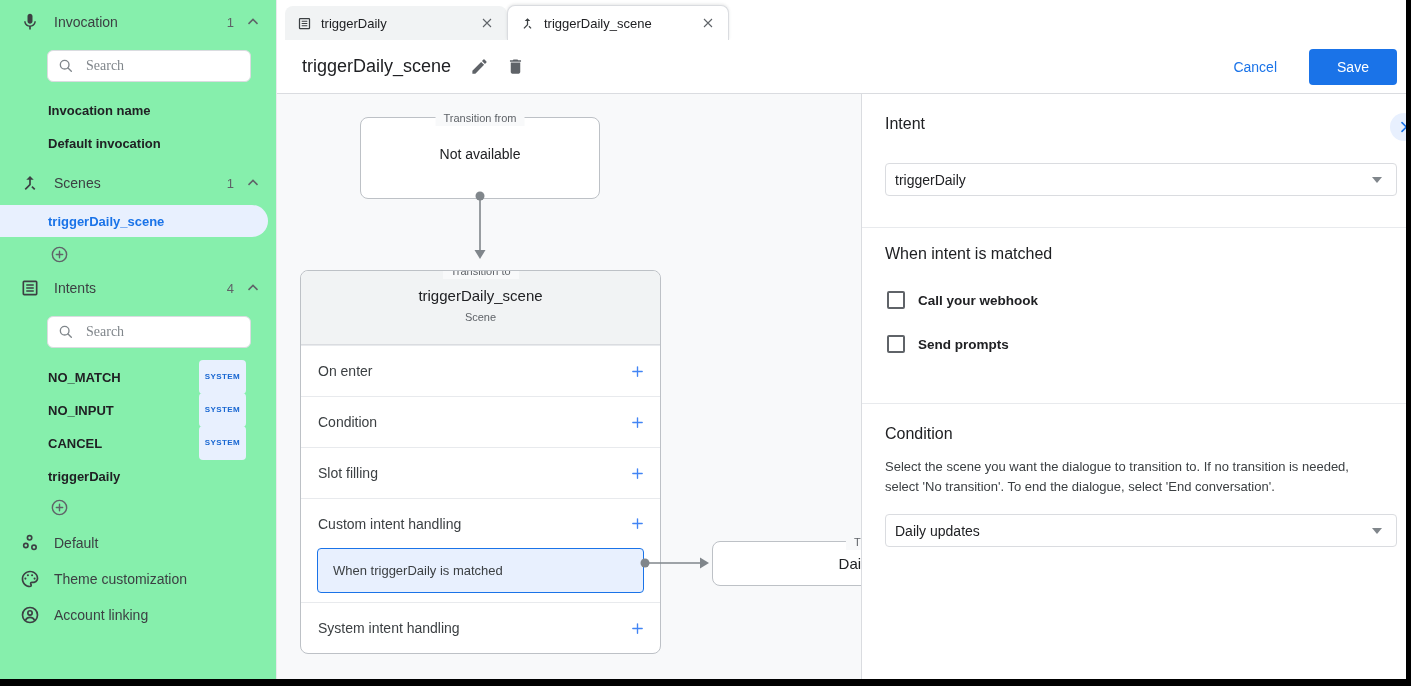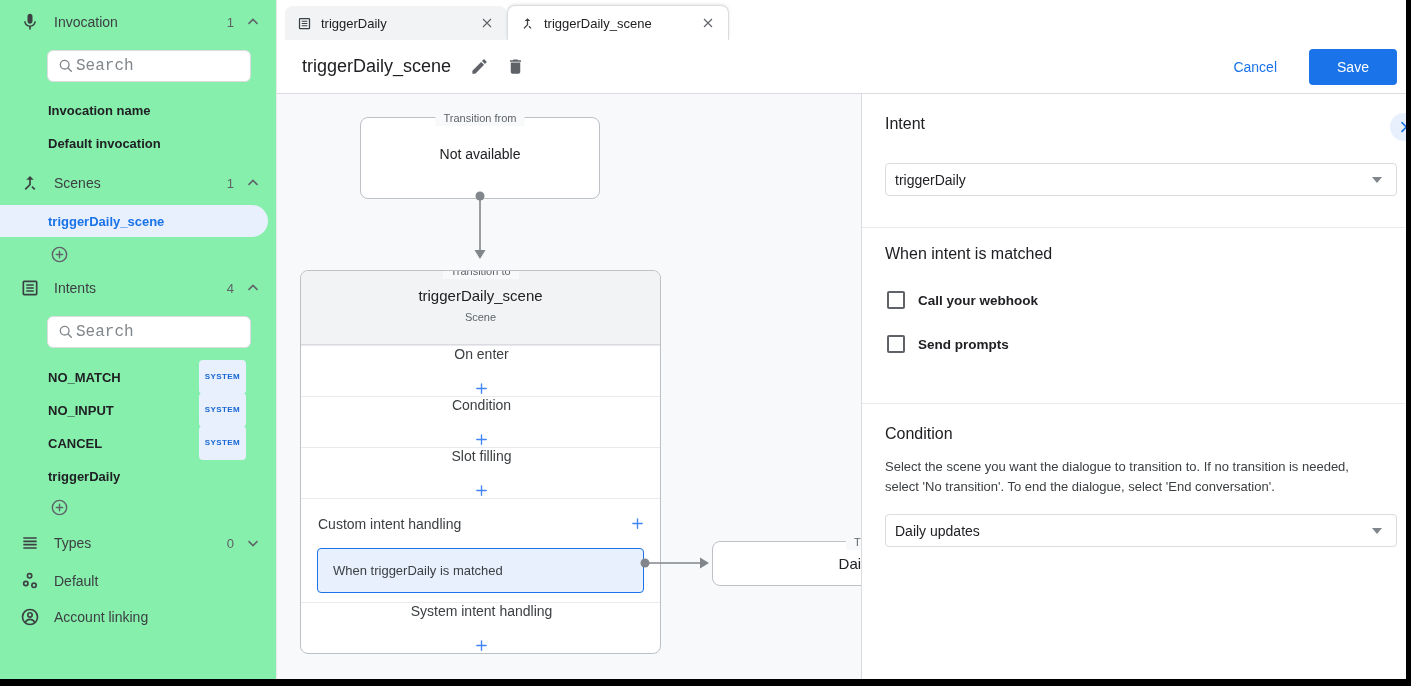--- a/index.html
+++ b/index.html
@@ -12,21 +12,21 @@
 
   
   .sidebar { width:277px; flex:none; background:#86efac; border-right:1px solid #e8eaed; position:relative; overflow:hidden; }
   .srow-head { display:flex; align-items:center; margin:0 14px 0 20px; height:24px; cursor:pointer; }
   .srow-head .sicon { width:20px; height:20px; flex:none; color:#3c4043; }
   .srow-head .slabel { flex:1; margin-left:14px; font-size:14px; color:#3c4043; }
   .srow-head .scount { font-size:13px; color:#5f6368; margin-right:10px; }
   .srow-head .schev { width:18px; height:18px; color:#5f6368; }
   .search-box { display:flex; align-items:center; margin-left:47px; width:204px; height:32px; border:1px solid #dadce0; border-radius:6px; padding:0 10px; background:#fff; }
   .search-box svg { width:16px; height:16px; color:#80868b; flex:none; }
-  .search-box input { border:none; outline:none; width:140px; font-size:16px; color:#3c4043; font-family:Liberation Mono, monospace; background:transparent; }
+  .search-box input { border:none; outline:none; margin-left:10px; width:140px; font-size:14px; color:#3c4043; font-family:Liberation Serif, serif; background:transparent; }
   .search-box input::placeholder { color:#80868b; }
   .bold-item { margin-left:48px; font-size:13px; font-weight:700; color:#202124; cursor:pointer; }
   .pill-selected { margin-top:10px; height:32px; width:268px; background:#e8f0fe; border-radius:0 16px 16px 0; display:flex; align-items:center; padding-left:48px; font-size:13px; font-weight:700; color:#1a73e8; cursor:pointer; }
   .add-btn { margin-left:50px; width:19px; height:19px; color:#5f6368; cursor:pointer; }
   .intent-row { display:flex; align-items:center; justify-content:space-between; margin:0 30px 0 48px; height:18px; cursor:pointer; }
   .badge { background:#e8f0fe; color:#1967d2; font-size:8px; font-weight:700; letter-spacing:.4px; padding:13px 6px; border-radius:4px; line-height:1;text-align:right; }
   .foot-row { display:flex; align-items:center; margin-left:20px; height:24px; cursor:pointer; }
   .foot-row .sicon { width:20px; height:20px; color:#3c4043; flex:none; }
   .foot-row .slabel { margin-left:14px; font-size:14px; color:#3c4043; }
 
@@ -55,21 +55,21 @@
   .node { position:absolute; background:#fff; border:1px solid #bdc1c6; border-radius:8px; }
   .node-legend { position:absolute; top:-8px; left:50%; transform:translateX(-50%); font-size:11px; line-height:16px; color:#5f6368; background:#f8f9fa; padding:0 8px; white-space:nowrap; }
 
   .from-box { left:83px; top:23px; width:240px; height:82px; display:flex; align-items:center; justify-content:center; }
   .from-box .ntext { font-size:14px; color:#202124; margin-top:-8px; }
 
   .scene-card { left:23px; top:176px; width:361px; height:384px; overflow:hidden; }
   .card-head { height:74px; background:#f1f3f4; border-bottom:1px solid #dadce0; border-radius:7px 7px 0 0; text-align:center; padding-top:16px; }
   .card-title { font-size:15px; color:#202124; }
   .card-sub { font-size:11px; color:#5f6368; margin-top:7px; }
-  .card-row { display:flex; align-items:center; padding:0 15px 0 17px; height:51px; border-top:1px solid #e8eaed; cursor:default;flex-direction:column; }
+  .card-row { display:flex; align-items:center; padding:0 15px 0 17px; height:51px; border-top:1px solid #e8eaed; cursor:default; }
   .card-row:first-of-type { border-top:none; }
   .card-row .rlabel { flex:1; font-size:14px; color:#3c4043; }
   .plus-ic { width:15px; height:15px; color:#4285f4; cursor:pointer; }
   .row-tall { height:104px; border-top:1px solid #e8eaed; }
   .row-tall .row-top { display:flex; align-items:center; padding:0 15px 0 17px; height:49px; }
   .row-tall .row-top .rlabel { flex:1; font-size:14px; color:#3c4043; }
   .handler { margin:0 16px; height:45px; border:1.5px solid #1a73e8; background:#e8f0fe; border-radius:4px; display:flex; align-items:center; padding-left:15px; font-size:13px; color:#3c4043; cursor:pointer; }
 
   .target-box { left:435px; top:447px; width:344px; height:45px; display:flex; align-items:center; justify-content:center; }
   .target-box .ntext { font-size:15px; color:#202124; }
@@ -186,44 +186,42 @@
       <span class="bold-item" style="margin-left:0;">triggerDaily</span>
     </div>
 
     <div class="add-btn" style="margin-top:13px;">
       <svg viewBox="0 0 24 24" fill="none" stroke="currentColor" stroke-width="1.8">
           <circle cx="12" cy="12" r="9"></circle>
           <path d="M12 8v8M8 12h8" stroke-linecap="round"></path>
         </svg>
     </div>
 
-    <div class="srow-head" style="margin-top:14px;">
-      <span class="sicon">
-        <svg viewBox="0 0 24 24" fill="currentColor">
-            <path d="M4 5h16v2H4zm0 4h16v2H4zm0 4h16v2H4zm0 4h16v2H4z"></path>
-          </svg>
-      </span>
-      <span class="slabel">Types</span>
-      <span class="scount">0</span>
-      <span class="schev">
-        <svg viewBox="0 0 24 24" fill="none" stroke="currentColor" stroke-width="2">
-            <path d="M6 9.5l6 6 6-6"></path>
-          </svg>
-      </span>
-    </div>
 
     <div class="foot-row" style="margin-top:14px;">
       <span class="sicon">
         <svg viewBox="0 0 24 24" fill="none" stroke="currentColor" stroke-width="2">
             <circle cx="7" cy="15" r="2.6"></circle>
             <circle cx="11.5" cy="5.8" r="2.6"></circle>
             <circle cx="16.8" cy="17.2" r="2.6"></circle>
           </svg>
       </span>
       <span class="slabel">Default</span>
+    </div>
+    <div class="foot-row" style="margin-top:12px;">
+      <span class="sicon">
+        <svg viewBox="0 0 24 24" fill="currentColor">
+            <path d="M12 22C6.49 22 2 17.51 2 12S6.49 2 12 2s10 4.04 10 9c0 3.31-2.69 6-6 6h-1.77c-.28 0-.5.22-.5.5 0 .12.05.23.13.33.41.47.64 1.06.64 1.67A2.5 2.5 0 0 1 12 22zm0-18c-4.41 0-8 3.59-8 8s3.59 8 8 8c.28 0 .5-.22.5-.5a.54.54 0 0 0-.14-.35c-.41-.46-.63-1.05-.63-1.65a2.5 2.5 0 0 1 2.5-2.5H16c2.21 0 4-1.79 4-4 0-3.86-3.59-7-8-7z"></path>
+            <circle cx="6.5" cy="11.5" r="1.25"></circle>
+            <circle cx="9.5" cy="7.5" r="1.25"></circle>
+            <circle cx="14.5" cy="7.5" r="1.25"></circle>
+            <circle cx="17.5" cy="11.5" r="1.25"></circle>
+          </svg>
+      </span>
+      <span class="slabel">Theme customization</span>
     </div>
     <div class="foot-row" style="margin-top:12px;">
       <span class="sicon">
         <svg viewBox="0 0 24 24" fill="none" stroke="currentColor" stroke-width="2">
             <circle cx="12" cy="12" r="9"></circle>
             <circle cx="12" cy="9.5" r="2.6"></circle>
             <path d="M6.6 18.2c1.2-2.1 3.1-3.3 5.4-3.3s4.2 1.2 5.4 3.3"></path>
           </svg>
       </span>
       <span class="slabel">Account linking</span>

